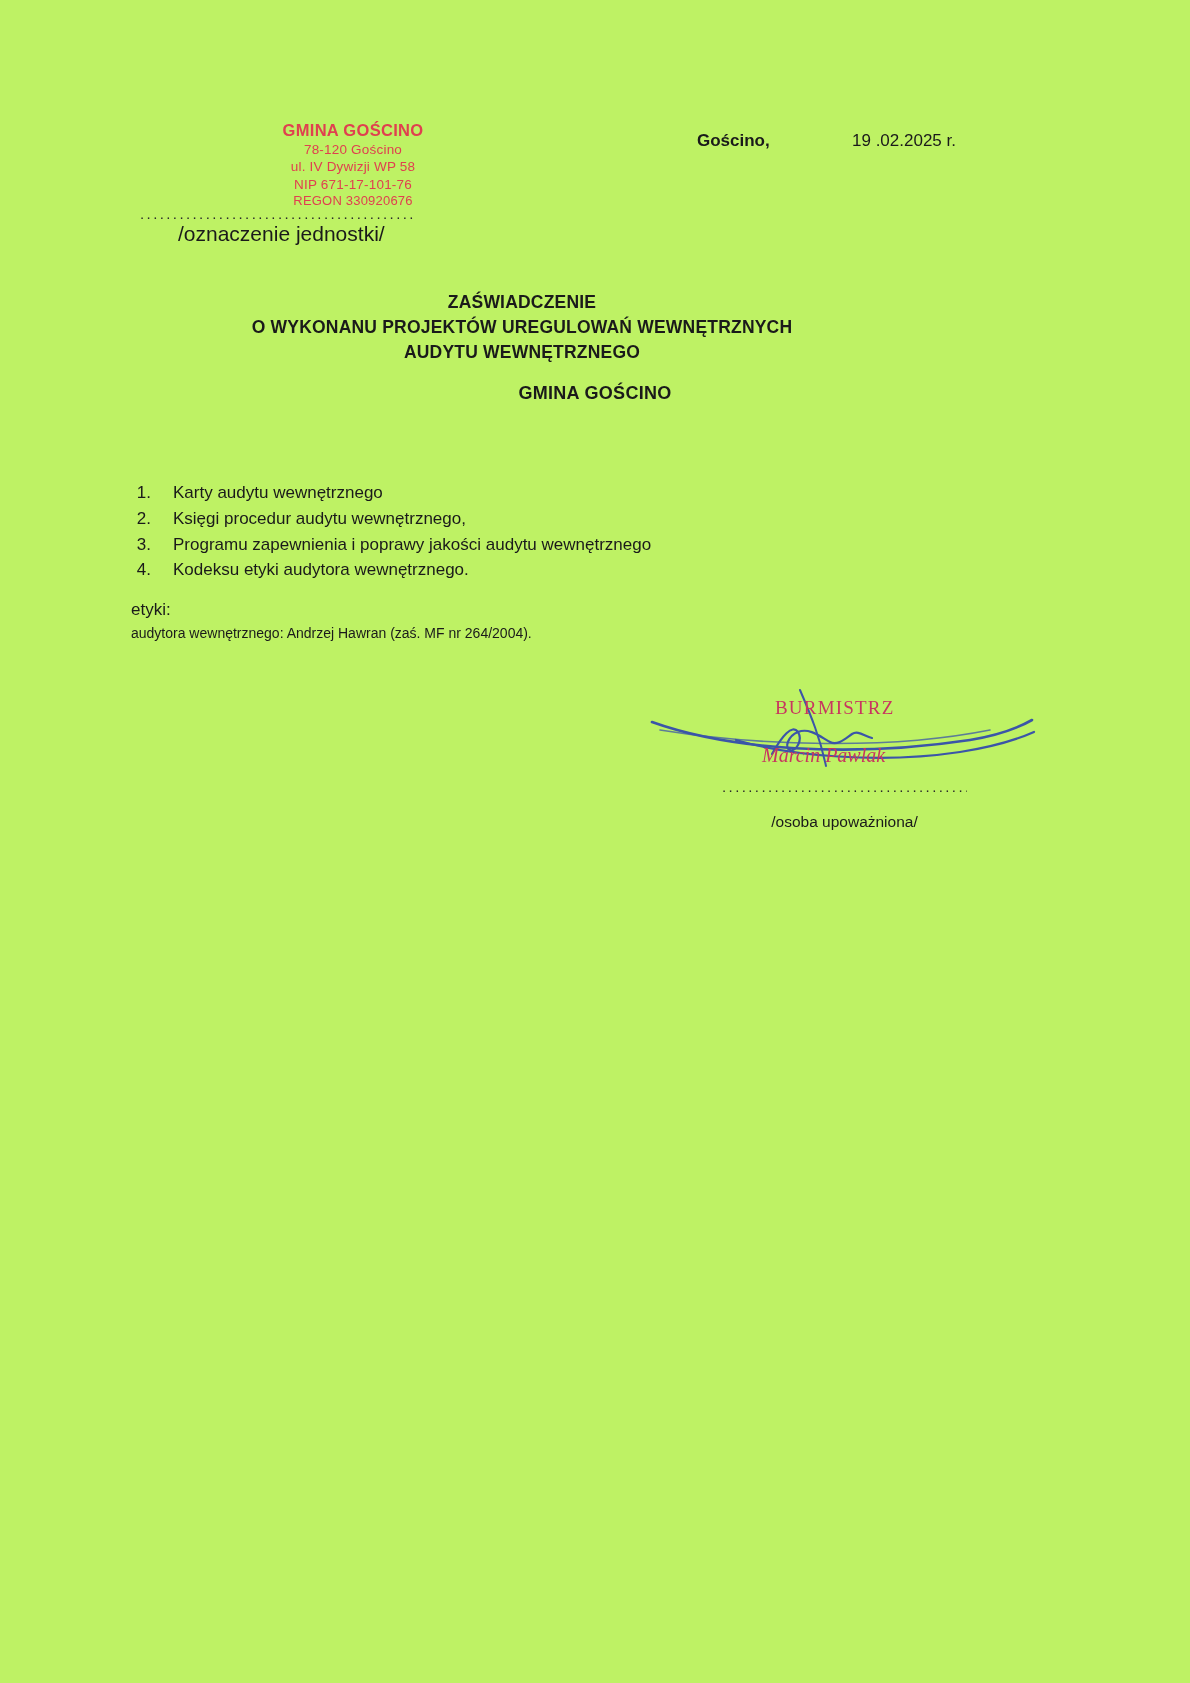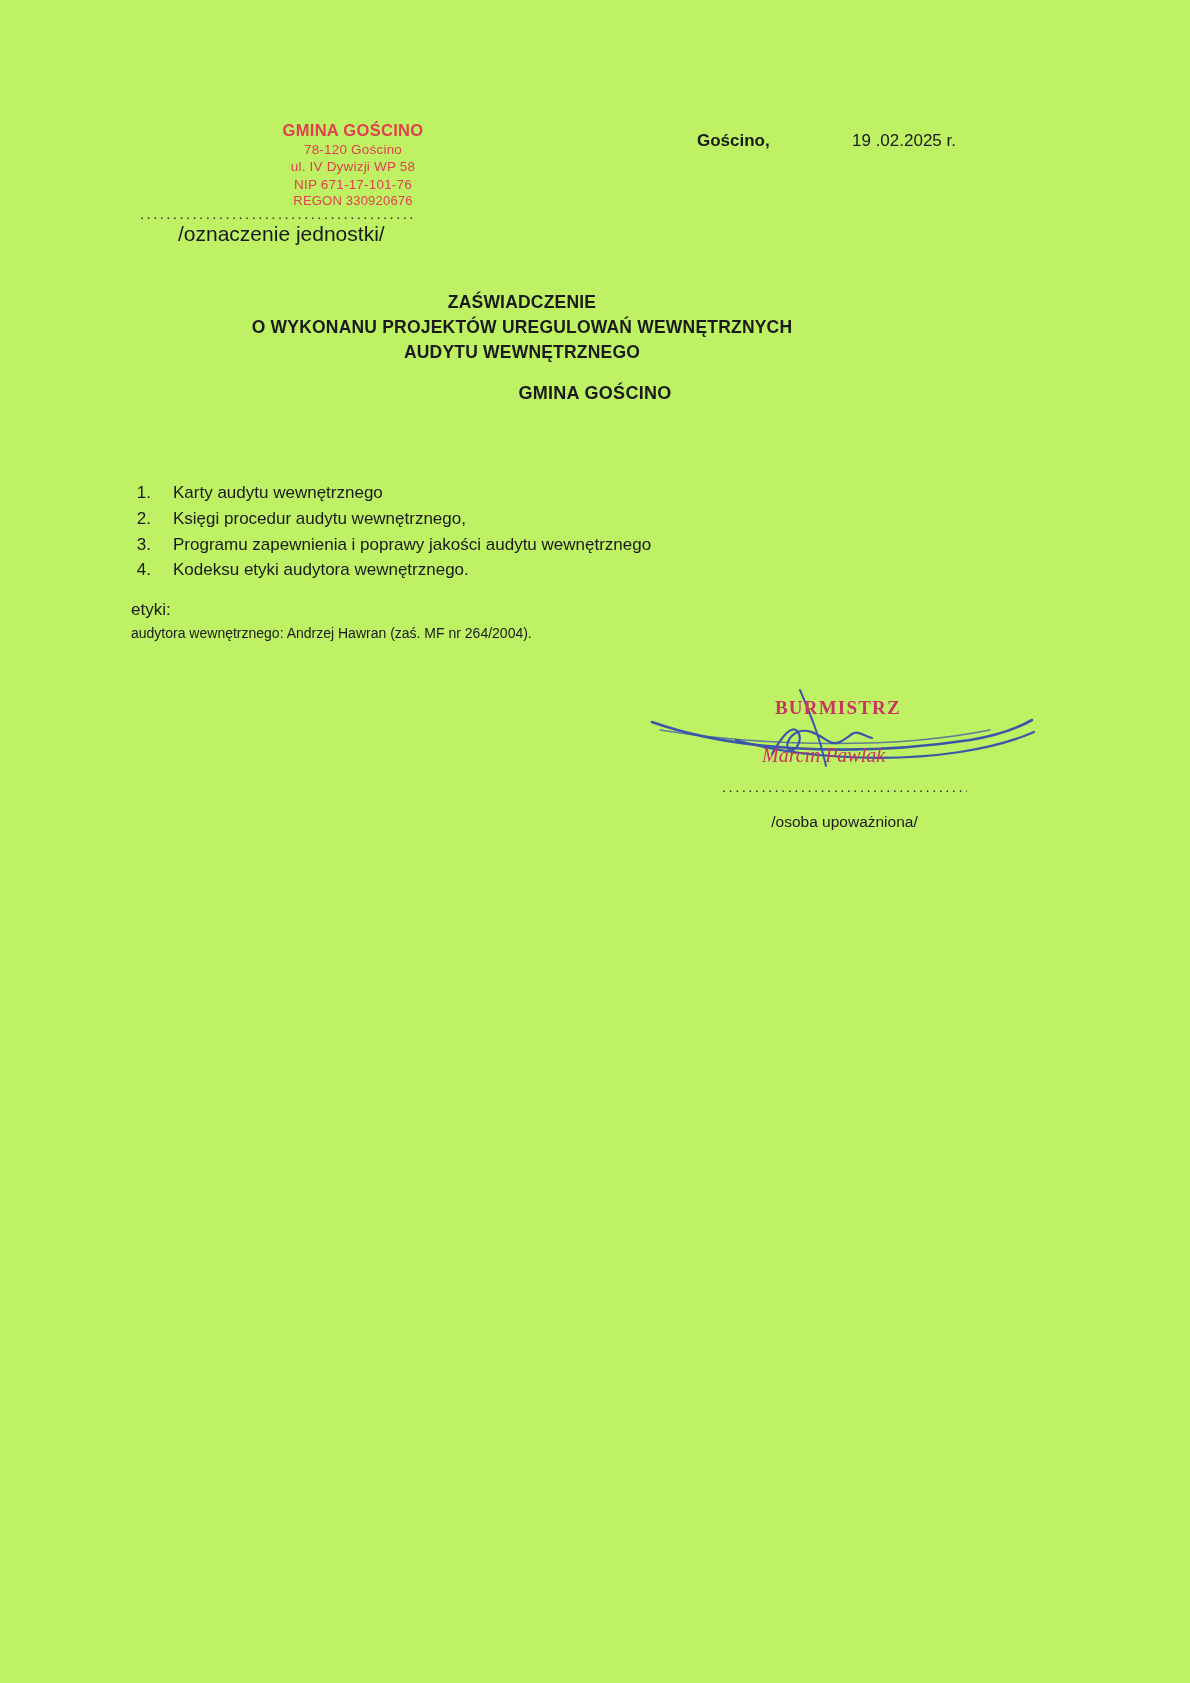--- a/index.html
+++ b/index.html
@@ -176,21 +176,20 @@
     top: 0;
   }
   .sig-title {
     position: absolute;
     left: 135px;
     top: 17px;
     font-family: "Liberation Serif", serif;
     font-size: 19px;
     letter-spacing: 1.2px;
     color: #c8365f;
-    font-weight: bold;
   }
   .sig-name {
     position: absolute;
     left: 122px;
     top: 64px;
     font-family: "Liberation Serif", serif;
     font-style: italic;
     font-size: 20px;
     color: #c8365f;
   }

